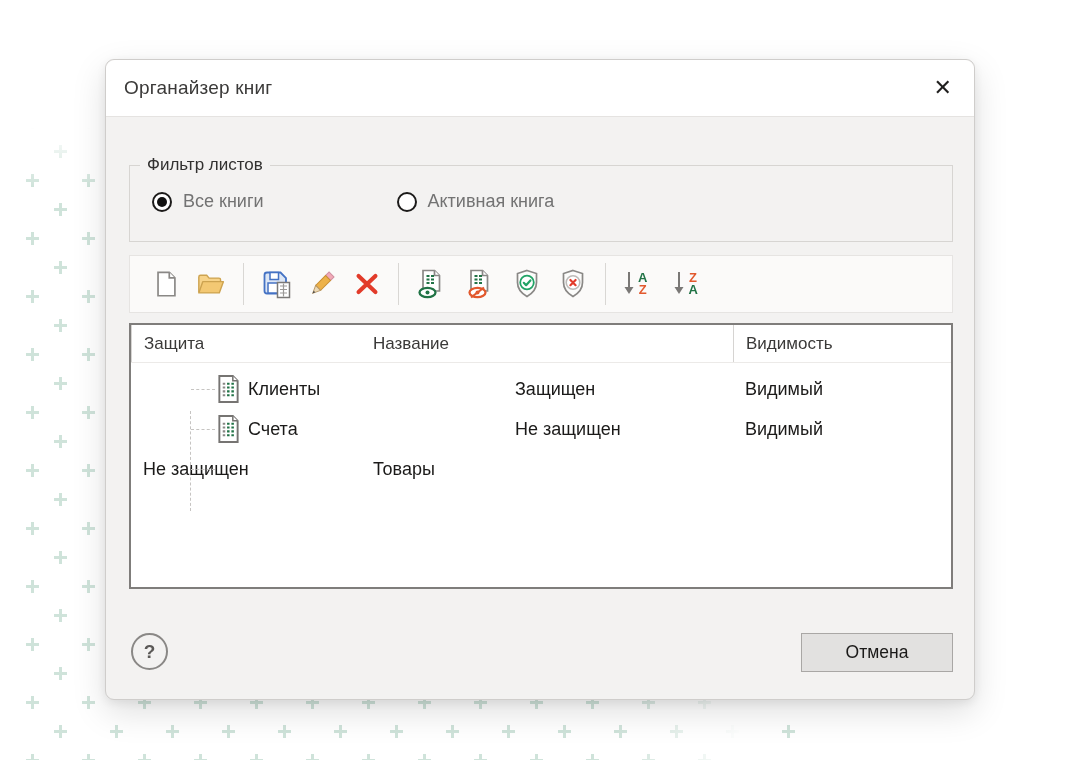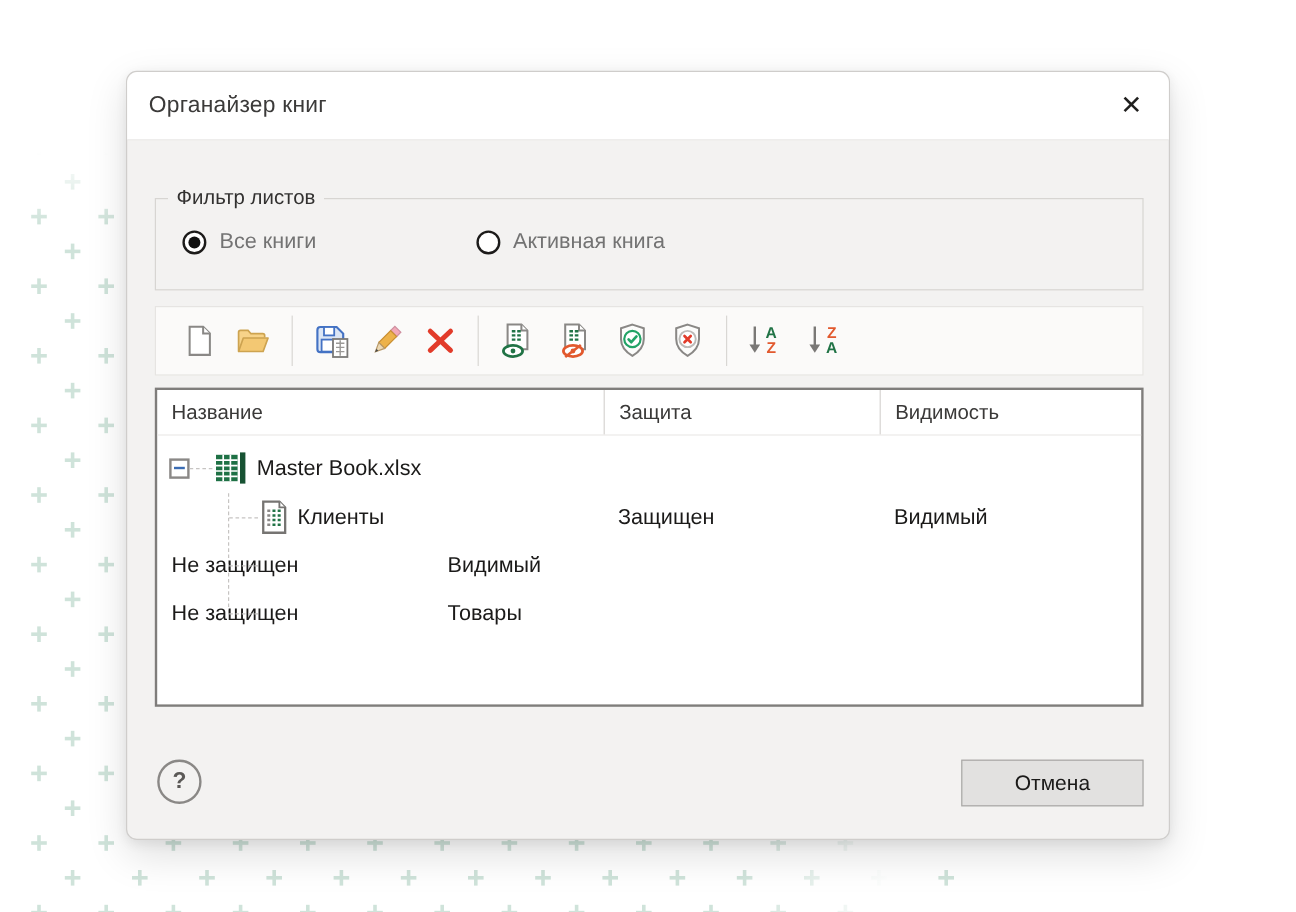--- a/index.html
+++ b/index.html
@@ -527,57 +527,54 @@
         </svg>
         <span class="sort-letters">
           <span class="lt-orange">Z</span>
           <span class="lt-green">A</span>
         </span>
       </button>
     </div>
 
     <div class="sheet-table">
       <div class="thead">
+        <div class="th th-prot">Защита</div>
         <div class="th th-name">Название</div>
-        <div class="th th-prot">Защита</div>
         <div class="th th-vis">Видимость</div>
       </div>
       <div class="tbody">
         <div class="vline"></div>
 
-        <div class="row row-root">
-          <span class="expander">
-              <span class="minus"></span>
-            </span>
-          <span class="dash-h"></span>
-          <svg width="30" height="32" viewBox="0 0 30 32">
-            <rect x="3" y="5" width="18" height="22" fill="#1e7145"></rect>
-            <path d="M3 9.5 h18 M3 14 h18 M3 18.5 h18 M3 23 h18 M9 5 v22 M15 5 v22" stroke="#fff" stroke-width="1.4"></path>
-            <rect x="23" y="3" width="4.5" height="26" fill="#175233"></rect>
-          </svg>
-          <span class="row-name">Master Book.xlsx</span>
-        </div>
 
         <div class="row row-child">
           <span class="dash-stub"></span>
           <div class="cell-name">
             <svg width="25" height="30" viewBox="0 0 26 31">
               <path d="M3.5 2 h14 l5 5 v22 h-19 z" fill="#fff" stroke="#767472" stroke-width="2"></path>
               <path d="M17.5 2 v5 h5" fill="#fff" stroke="#767472" stroke-width="1.6"></path>
               <path d="M7 10 h2.6 M7 14 h2.6 M7 18 h2.6 M7 22 h2.6" stroke="#8a8886" stroke-width="2.2"></path>
               <path d="M11.5 10 h2.6 M16 10 h2.6 M11.5 14 h2.6 M16 14 h2.6 M11.5 18 h2.6 M16 18 h2.6 M11.5 22 h2.6 M16 22 h2.6" stroke="#217346" stroke-width="2.2"></path>
             </svg>
             <span class="row-name">Клиенты</span>
           </div>
           <div class="cell-prot">Защищен</div>
           <div class="cell-vis">Видимый</div>
         </div>
 
         <div class="row row-child">
           <span class="dash-stub"></span>
+          <div class="cell-name">
+            <svg width="25" height="30" viewBox="0 0 26 31">
+              <path d="M3.5 2 h14 l5 5 v22 h-19 z" fill="#fff" stroke="#767472" stroke-width="2"></path>
+              <path d="M17.5 2 v5 h5" fill="#fff" stroke="#767472" stroke-width="1.6"></path>
+              <path d="M7 10 h2.6 M7 14 h2.6 M7 18 h2.6 M7 22 h2.6" stroke="#8a8886" stroke-width="2.2"></path>
+              <path d="M11.5 10 h2.6 M16 10 h2.6 M11.5 14 h2.6 M16 14 h2.6 M11.5 18 h2.6 M16 18 h2.6 M11.5 22 h2.6 M16 22 h2.6" stroke="#217346" stroke-width="2.2"></path>
+            </svg>
+            <span class="row-name">Счета</span>
+          </div>
           <div class="cell-prot">Не защищен</div>
           <div class="cell-vis">Видимый</div>
         </div>
 
         <div class="row row-child">
           <span class="dash-stub"></span>
           <div class="cell-prot">Не защищен</div>
           <div class="cell-vis">Товары</div>
         </div>
       </div>

